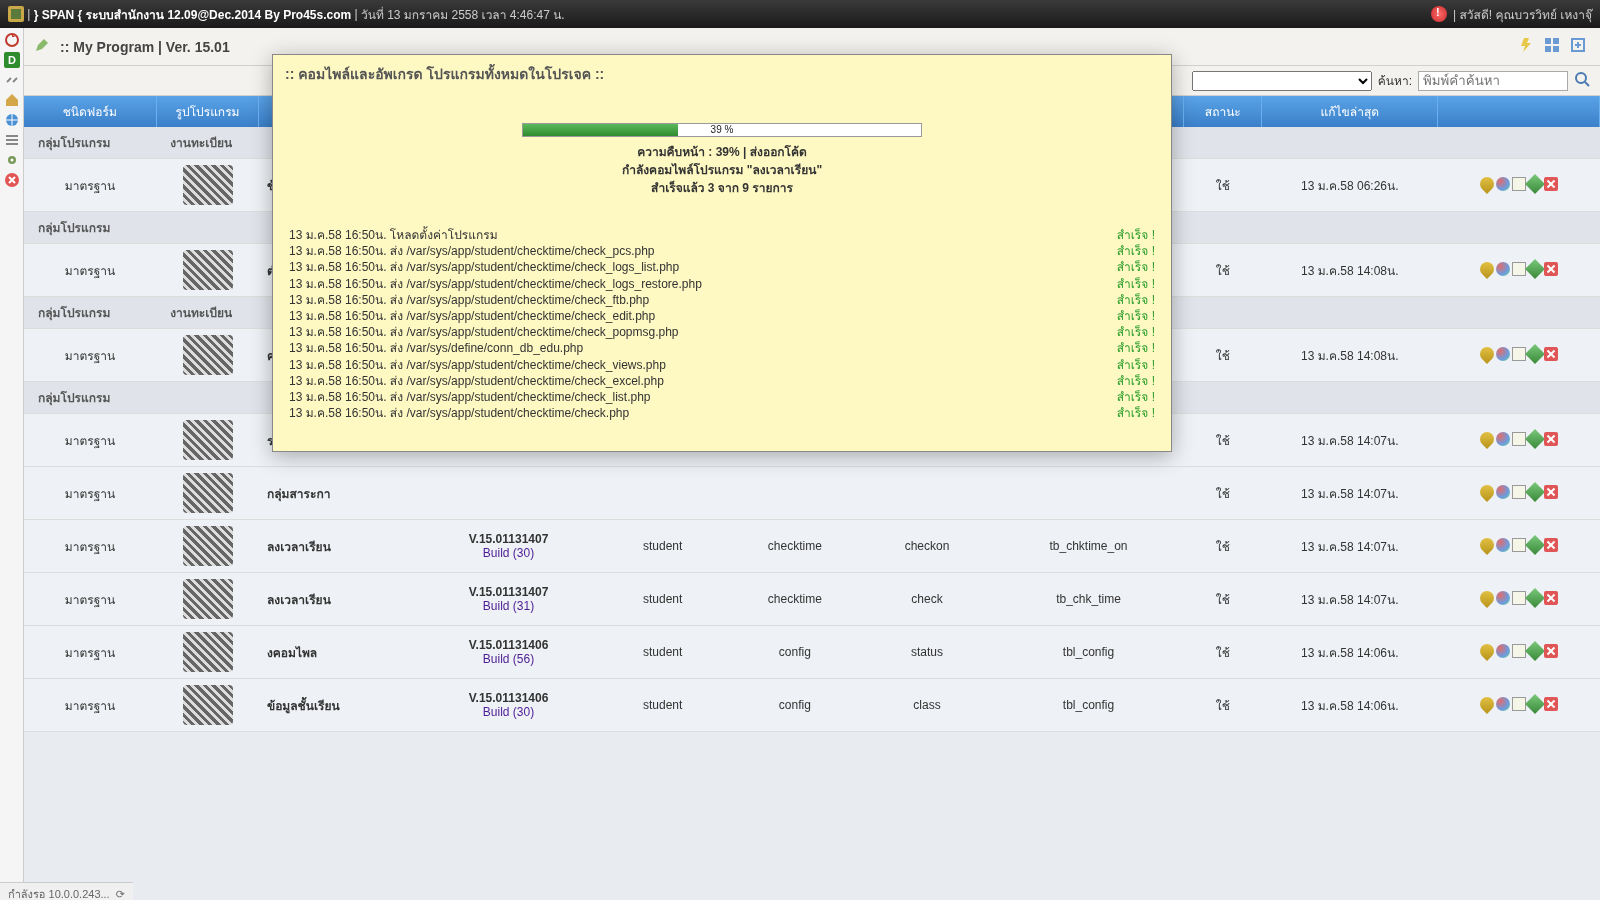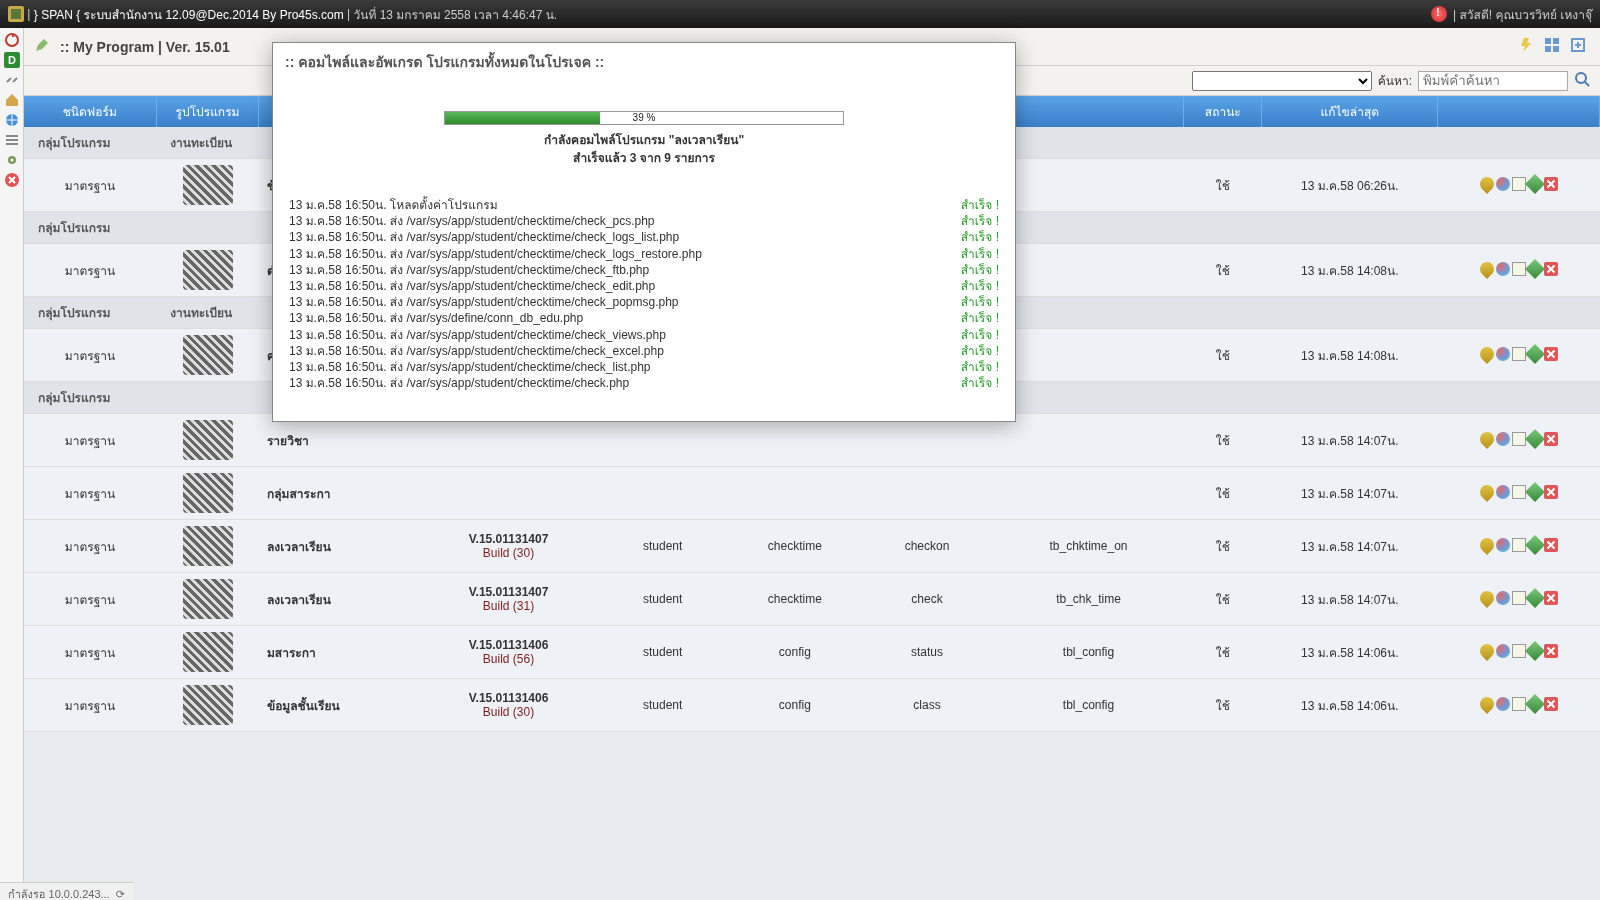--- a/index.html
+++ b/index.html
@@ -1,18 +1,18 @@
 <!DOCTYPE html>
 <html><head>
 <meta charset="utf-8">
 <style>
 * { margin: 0; padding: 0; box-sizing: border-box; }
 body { font-family: Tahoma, Arial, sans-serif; font-size: 12px; background: #e8ebf0; color: #333; overflow: hidden; }
 .topbar { background: linear-gradient(to bottom, #3a3a3a, #1a1a1a); height: 28px; display: flex; align-items: center; padding: 0 8px; color: #ccc; font-size: 12px; }
-.topbar .brand { color: #fff; font-weight: normal; }
+.topbar .brand { color: #fff; font-weight: bold; }
 .topbar .spacer { flex: 1; }
 .topbar .right { display: flex; align-items: center; gap: 6px; }
 .topbar .icon { width: 16px; height: 16px; display: inline-block; }
 .main-area { display: flex; height: calc(100vh - 28px); }
 .left-sidebar { width: 24px; background: #f5f5f5; border-right: 1px solid #ccc; display: flex; flex-direction: column; padding-top: 4px; gap: 4px; align-items: center; }
 .left-sidebar .sicon { width: 16px; height: 16px; cursor: pointer; }
 .content { flex: 1; position: relative; }
 .toolbar { height: 38px; background: #f3f2ee; border-bottom: 1px solid #d0d0d0; display: flex; align-items: center; padding: 0 10px; gap: 6px; }
 .toolbar .title { font-weight: bold; color: #444; font-size: 14px; }
 .toolbar .tspacer { flex: 1; }
@@ -23,23 +23,23 @@
 .table-wrap { overflow-y: auto; height: calc(100% - 68px); }
 table.grid { width: 100%; border-collapse: collapse; }
 table.grid th { background: linear-gradient(to bottom, #5aa3e8, #3a7fc8); color: #fff; font-weight: normal; padding: 6px 8px; border-right: 1px solid #6ab0f0; text-align: center; font-size: 12px; }
 table.grid td { padding: 6px 8px; border-bottom: 1px solid #ddd; background: #eef1f5; text-align: center; font-size: 12px; vertical-align: middle; }
 table.grid tr.group td { background: #e0e4ea; font-weight: bold; text-align: left; padding-left: 14px; color: #555; }
 table.grid td.left { text-align: left; }
 table.grid td.actions { white-space: nowrap; }
 table.grid td.actions .aicon { width: 14px; height: 14px; display: inline-block; margin: 0 1px; cursor: pointer; }
 .spring { width: 50px; height: 40px; background: repeating-linear-gradient(45deg, #666 0 3px, #ddd 3px 6px); border-radius: 4px; margin: 0 auto; }
 .version { font-weight: bold; }
-.version .build { color: #7f1d1d; font-weight: normal; }
-
-.overlay { position: fixed; left: 272px; top: 42px; width: 744px; background: #ffffff; border: 1px solid #888; box-shadow: 0 4px 20px rgba(0,0,0,0.3); z-index: 100; }
+.version .build { color: #4c1d95; font-weight: normal; }
+
+.overlay { position: fixed; left: 272px; top: 54px; width: 900px; background: #fef9c3; border: 1px solid #888; box-shadow: 0 4px 20px rgba(0,0,0,0.3); z-index: 100; }
 .overlay .mtitle { padding: 8px 12px; font-weight: bold; color: #555; font-size: 14px; border-bottom: 0; }
 .overlay .mbody { padding: 10px 12px 30px; }
 .progress-wrap { width: 400px; margin: 20px auto 6px; border: 1px solid #999; height: 14px; background: #fff; position: relative; }
 .progress-fill { height: 100%; background: linear-gradient(to bottom, #5cb85c, #2e8b2e); width: 39%; }
 .progress-label { position: absolute; left: 0; right: 0; top: -1px; text-align: center; font-size: 10px; color: #222; line-height: 14px; }
 .progress-text { text-align: center; font-weight: bold; color: #333; line-height: 1.5; margin-bottom: 30px; }
 .log-list { font-size: 12px; line-height: 1.35; padding: 0 4px; }
 .log-row { display: flex; }
 .log-row .msg { flex: 1; color: #333; }
 .log-row .ok { color: #2a9d2a; font-weight: normal; }
@@ -287,21 +287,21 @@
               <td>tb_chk_time</td>
               <td>ใช้</td>
               <td>13 ม.ค.58 14:07น.</td>
               <td class="actions"><span class="aicon key"></span><span class="aicon pal"></span><span class="aicon doc"></span><span class="aicon pen"></span><span class="aicon del"></span></td>
             </tr>
             <tr>
               <td>มาตรฐาน</td>
               <td>
                 <div class="spring"></div>
               </td>
-              <td class="left"><b>มสาระกา</b></td>
+              <td class="left"><b>งคอมไพล</b></td>
               <td>
                 <div class="version">V.15.01131406<br><span class="build">Build (56)</span></div>
               </td>
               <td>student</td>
               <td>config</td>
               <td>status</td>
               <td>tbl_config</td>
               <td>ใช้</td>
               <td>13 ม.ค.58 14:06น.</td>
               <td class="actions"><span class="aicon key"></span><span class="aicon pal"></span><span class="aicon doc"></span><span class="aicon pen"></span><span class="aicon del"></span></td>
@@ -330,20 +330,21 @@
 </div>
 
 <div class="overlay">
   <div class="mtitle">:: คอมไพล์และอัพเกรด โปรแกรมทั้งหมดในโปรเจค ::</div>
   <div class="mbody">
     <div class="progress-wrap">
       <div class="progress-fill" id="pfill" style="width: 39%;"></div>
       <div class="progress-label">39 %</div>
     </div>
     <div class="progress-text">
+      <div>ความคืบหน้า : 39%  |  ส่งออกโค้ด</div>
       <div>กำลังคอมไพล์โปรแกรม "ลงเวลาเรียน"</div>
       <div>สำเร็จแล้ว 3 จาก 9 รายการ</div>
     </div>
     <div class="log-list" id="loglist">
         <div class="log-row">
           <span class="msg">13 ม.ค.58 16:50น. โหลดตั้งค่าโปรแกรม</span>
           <span class="ok">สำเร็จ !</span>
         </div>
         <div class="log-row">
           <span class="msg">13 ม.ค.58 16:50น. ส่ง /var/sys/app/student/checktime/check_pcs.php</span>

